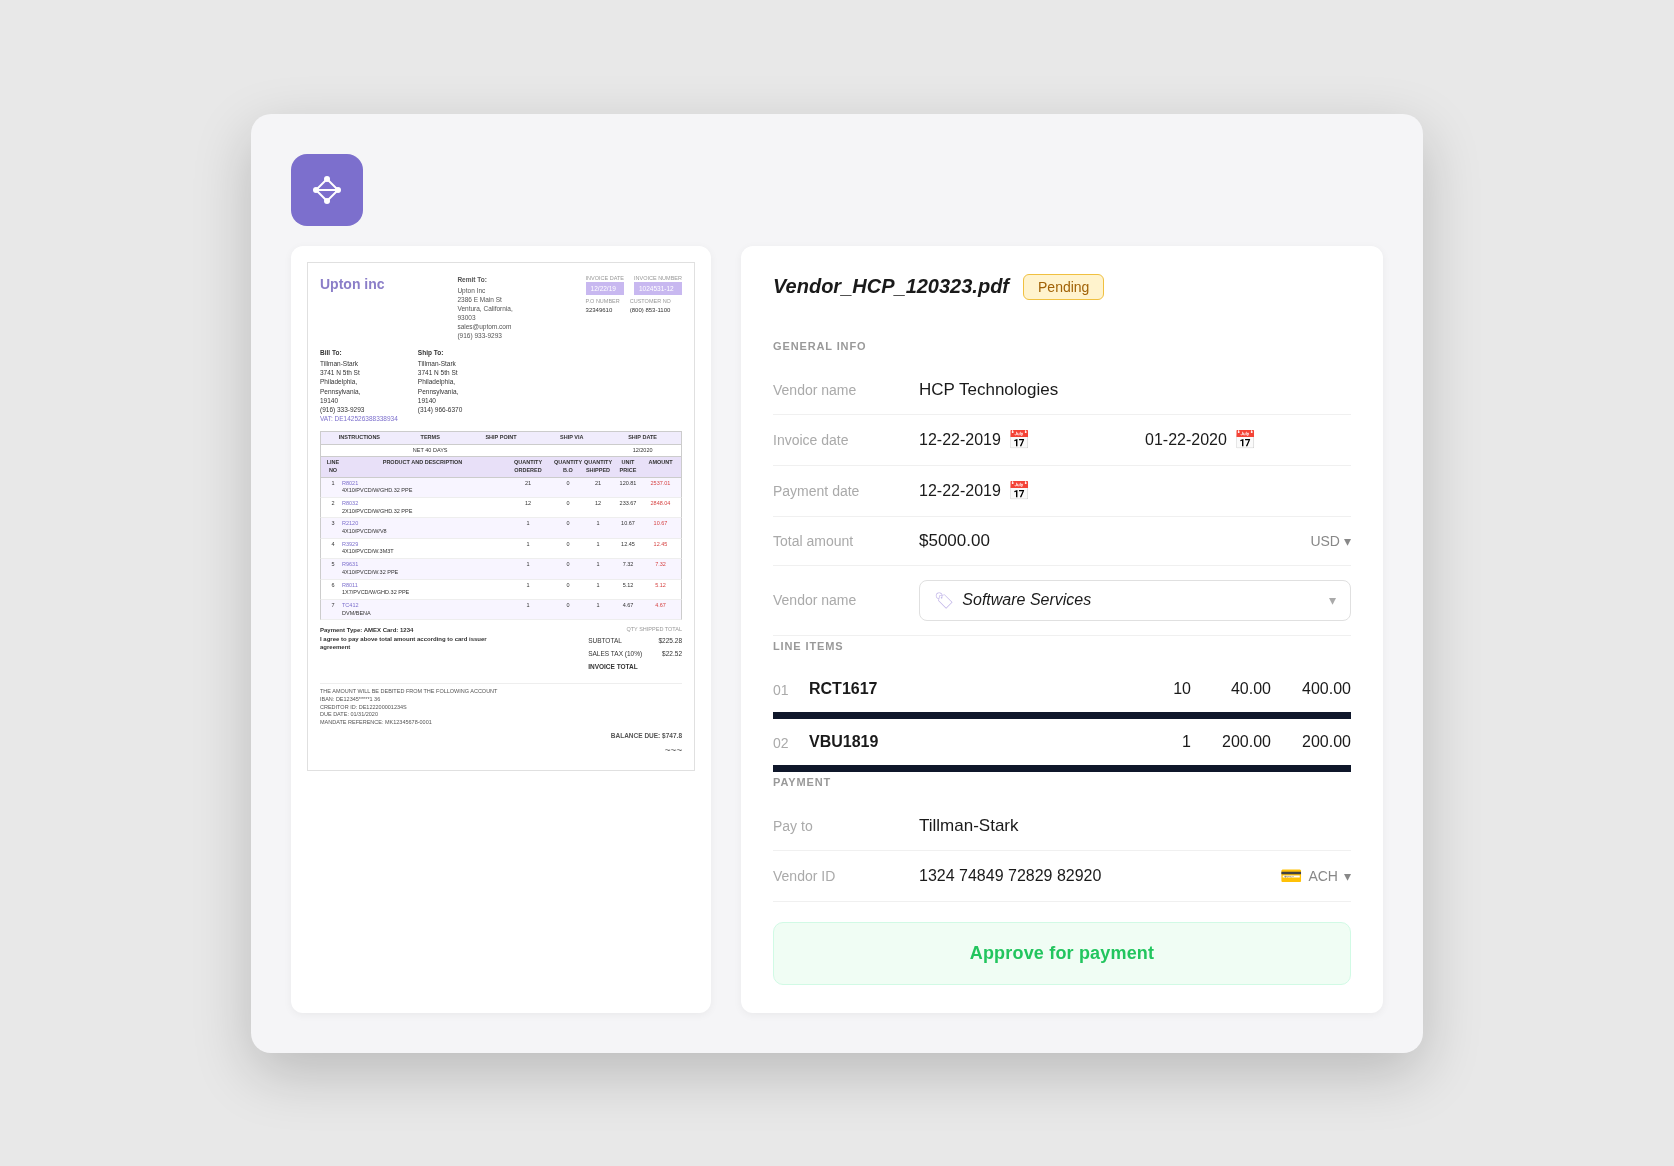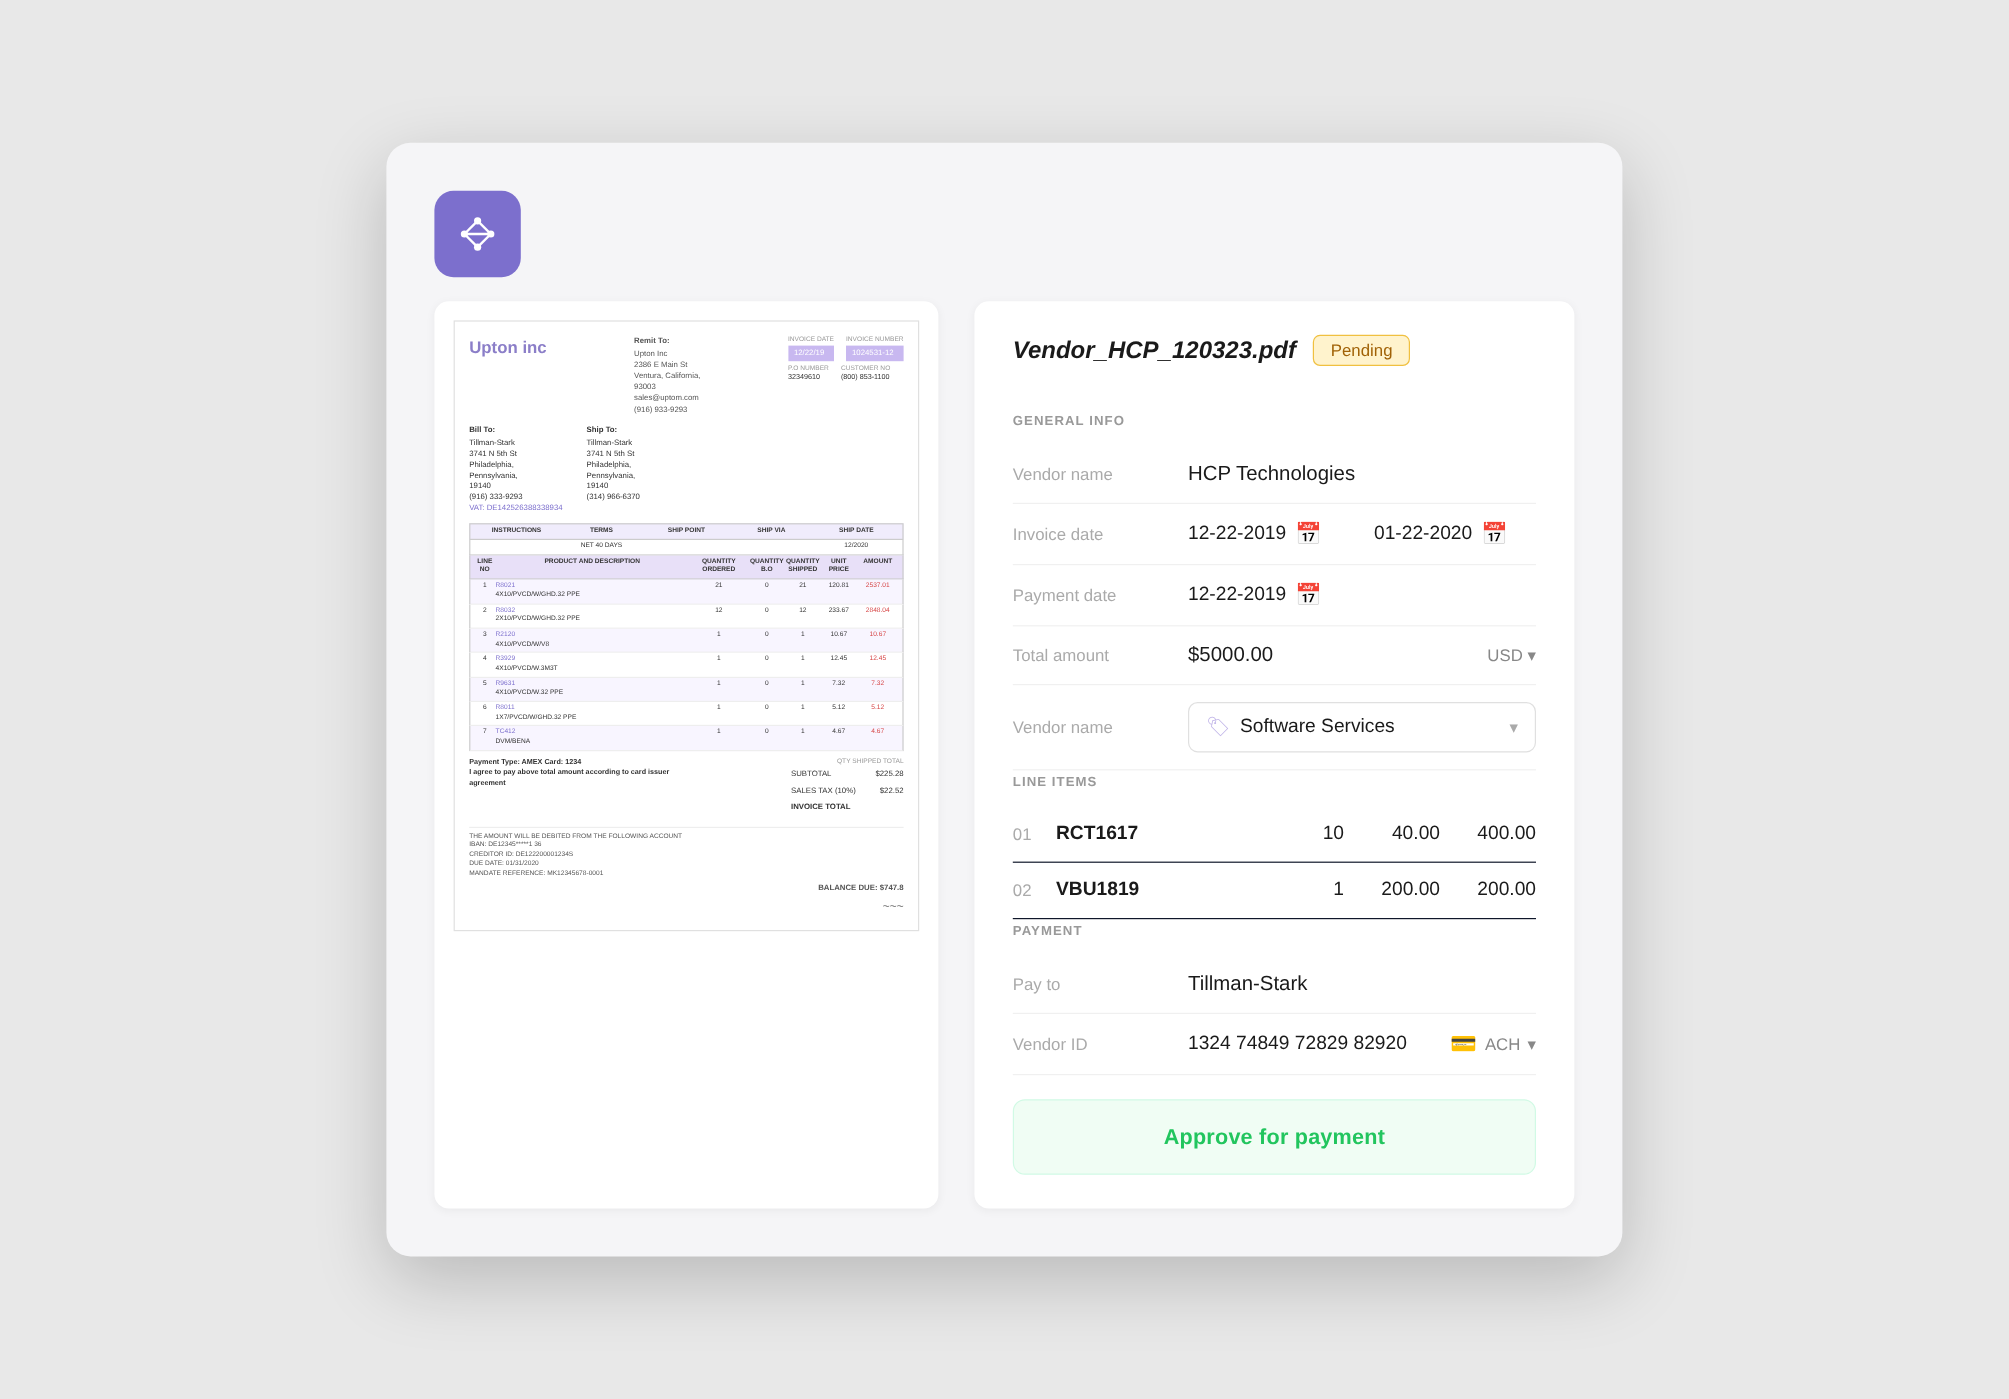--- a/index.html
+++ b/index.html
@@ -9,21 +9,21 @@
       display: flex;
       align-items: center;
       justify-content: center;
       min-height: 100vh;
       padding: 20px;
     }
     .app-window {
       background: #f5f5f7;
       border-radius: 20px;
       box-shadow: 0 20px 60px rgba(0,0,0,0.2);
-      width: 1030px;
+      width: 1172px;
       min-height: 900px;
       padding: 40px;
       display: flex;
       flex-direction: column;
       gap: 20px;
     }
     .app-header {
       display: flex;
       align-items: flex-start;
       gap: 30px;
@@ -232,32 +232,33 @@
       gap: 8px;
     }
     .tag-icon {
       color: #c0b4e8;
       font-size: 16px;
     }
     .vendor-name-text {
       font-size: 16px;
       color: #1a1a1a;
       flex: 1;
+      font-style: italic;
     }
     .chevron-icon {
       color: #aaa;
       font-size: 14px;
     }
     
     .line-items-section { margin-top: 4px; }
     .line-item-row {
       display: flex;
-      align-items: center;
+      align-items: flex-end;
       padding: 14px 0;
-      border-bottom: 1px solid #0f172a;
+      border-bottom: 7px solid #0f172a;
       gap: 0;
     }
     .li-num {
       width: 36px;
       color: #aaa;
       font-size: 14px;
     }
     .li-code {
       font-size: 16px;
       font-weight: 600;

